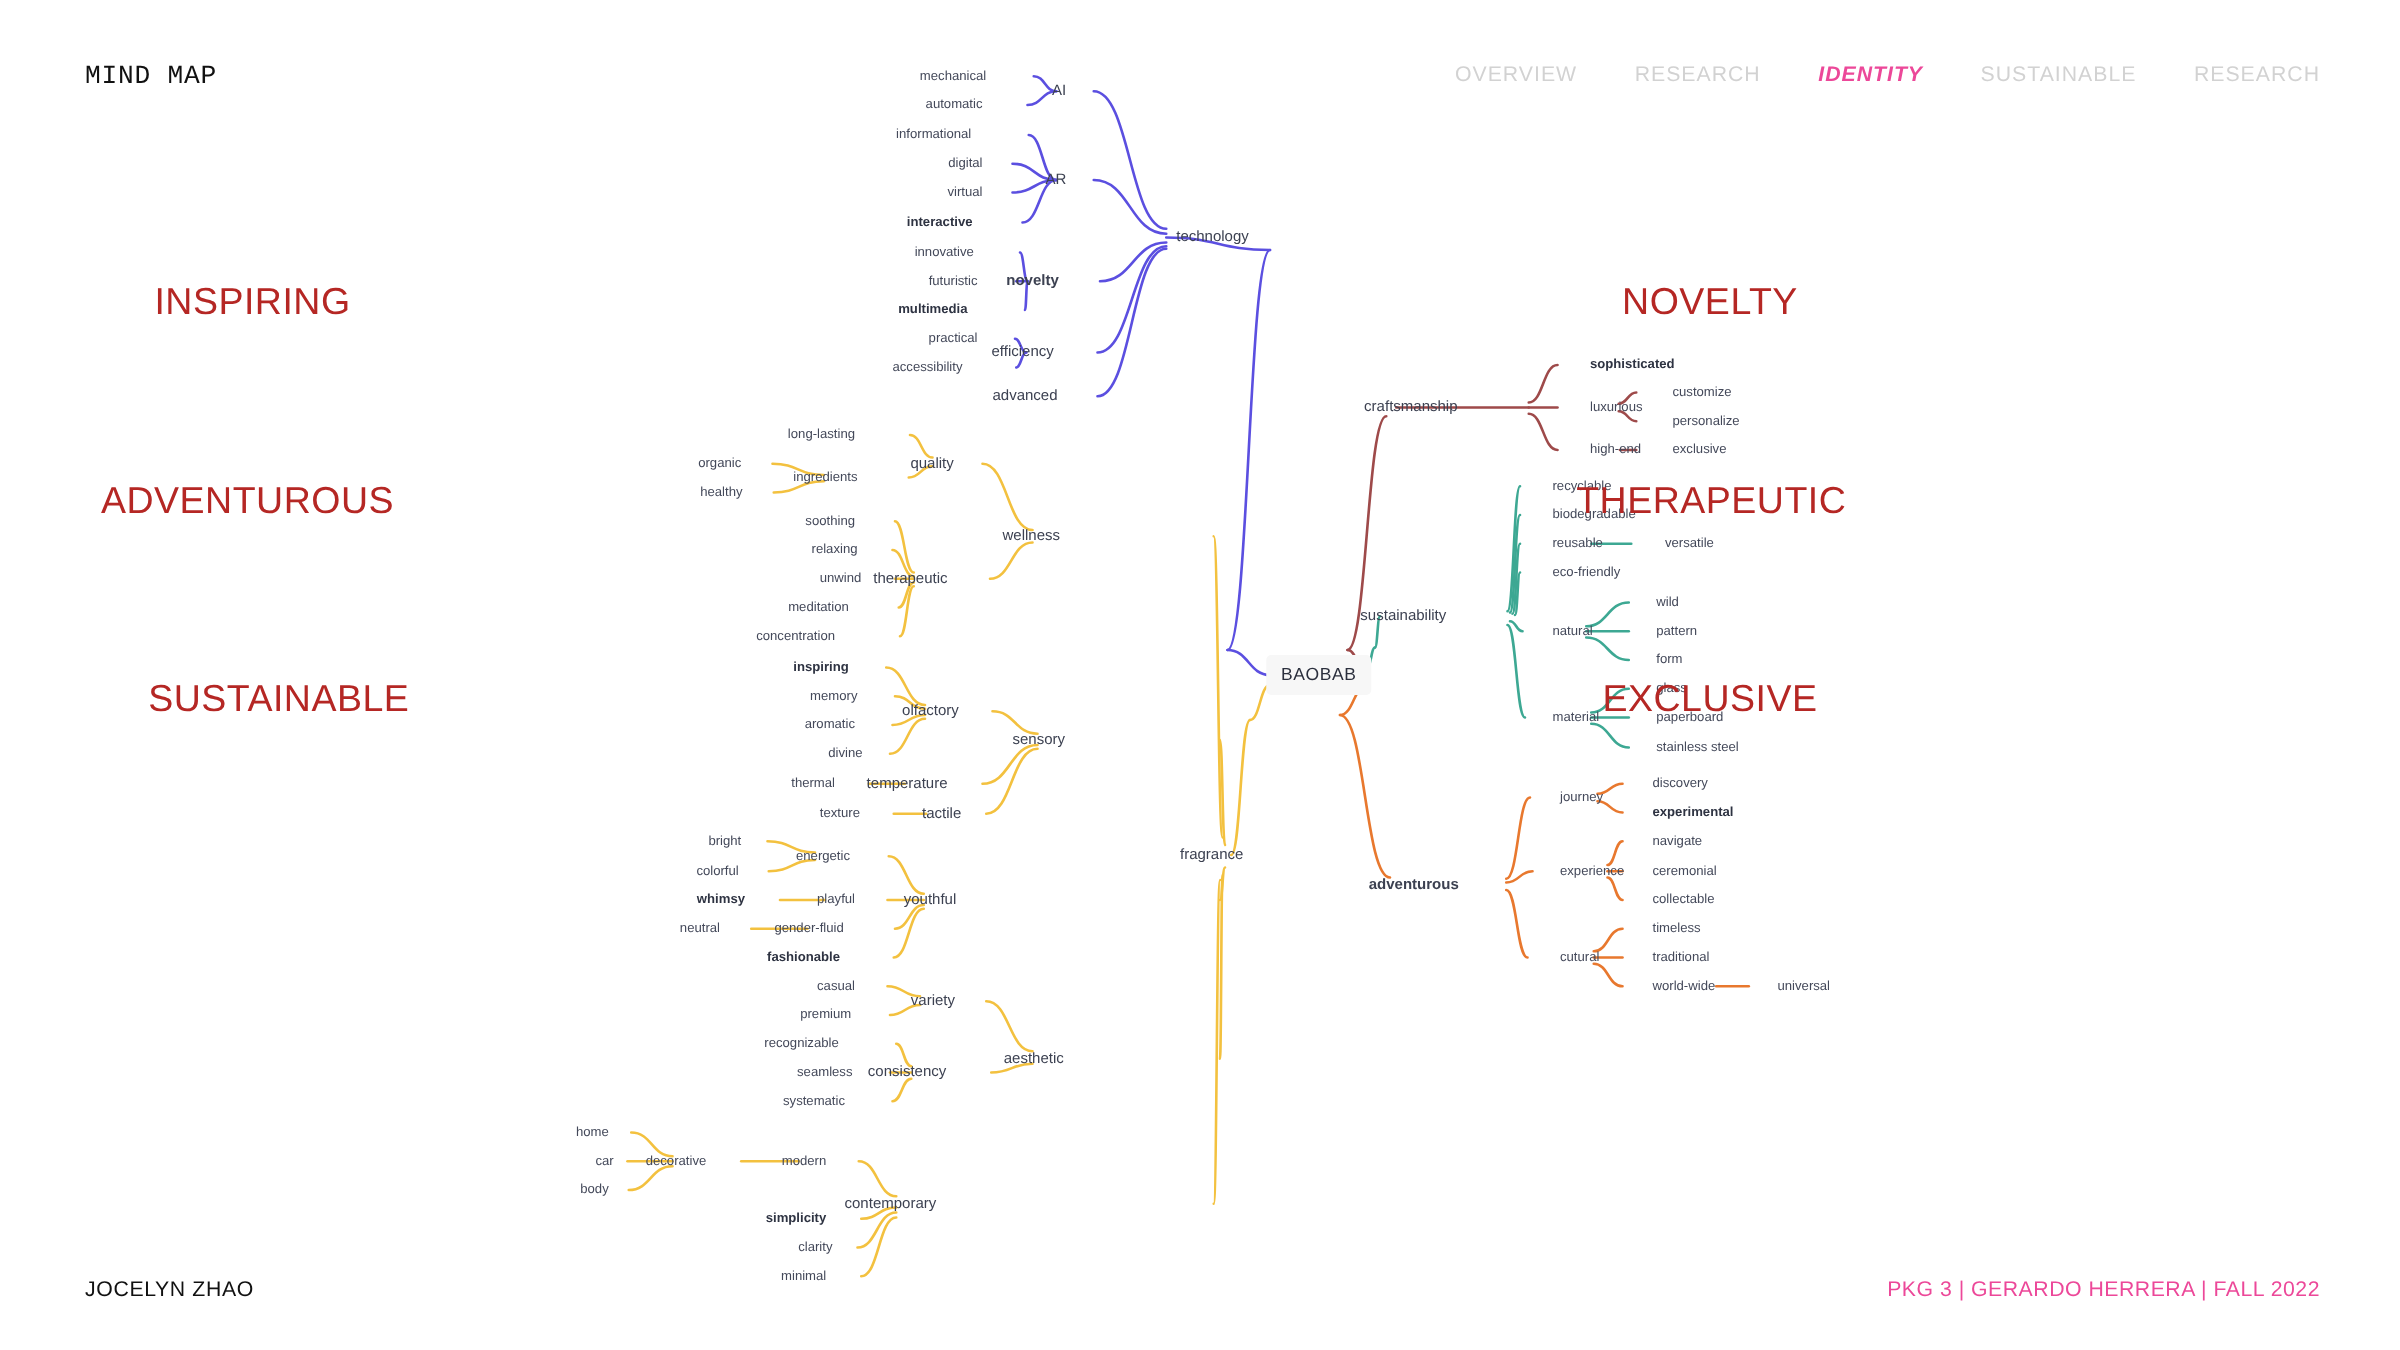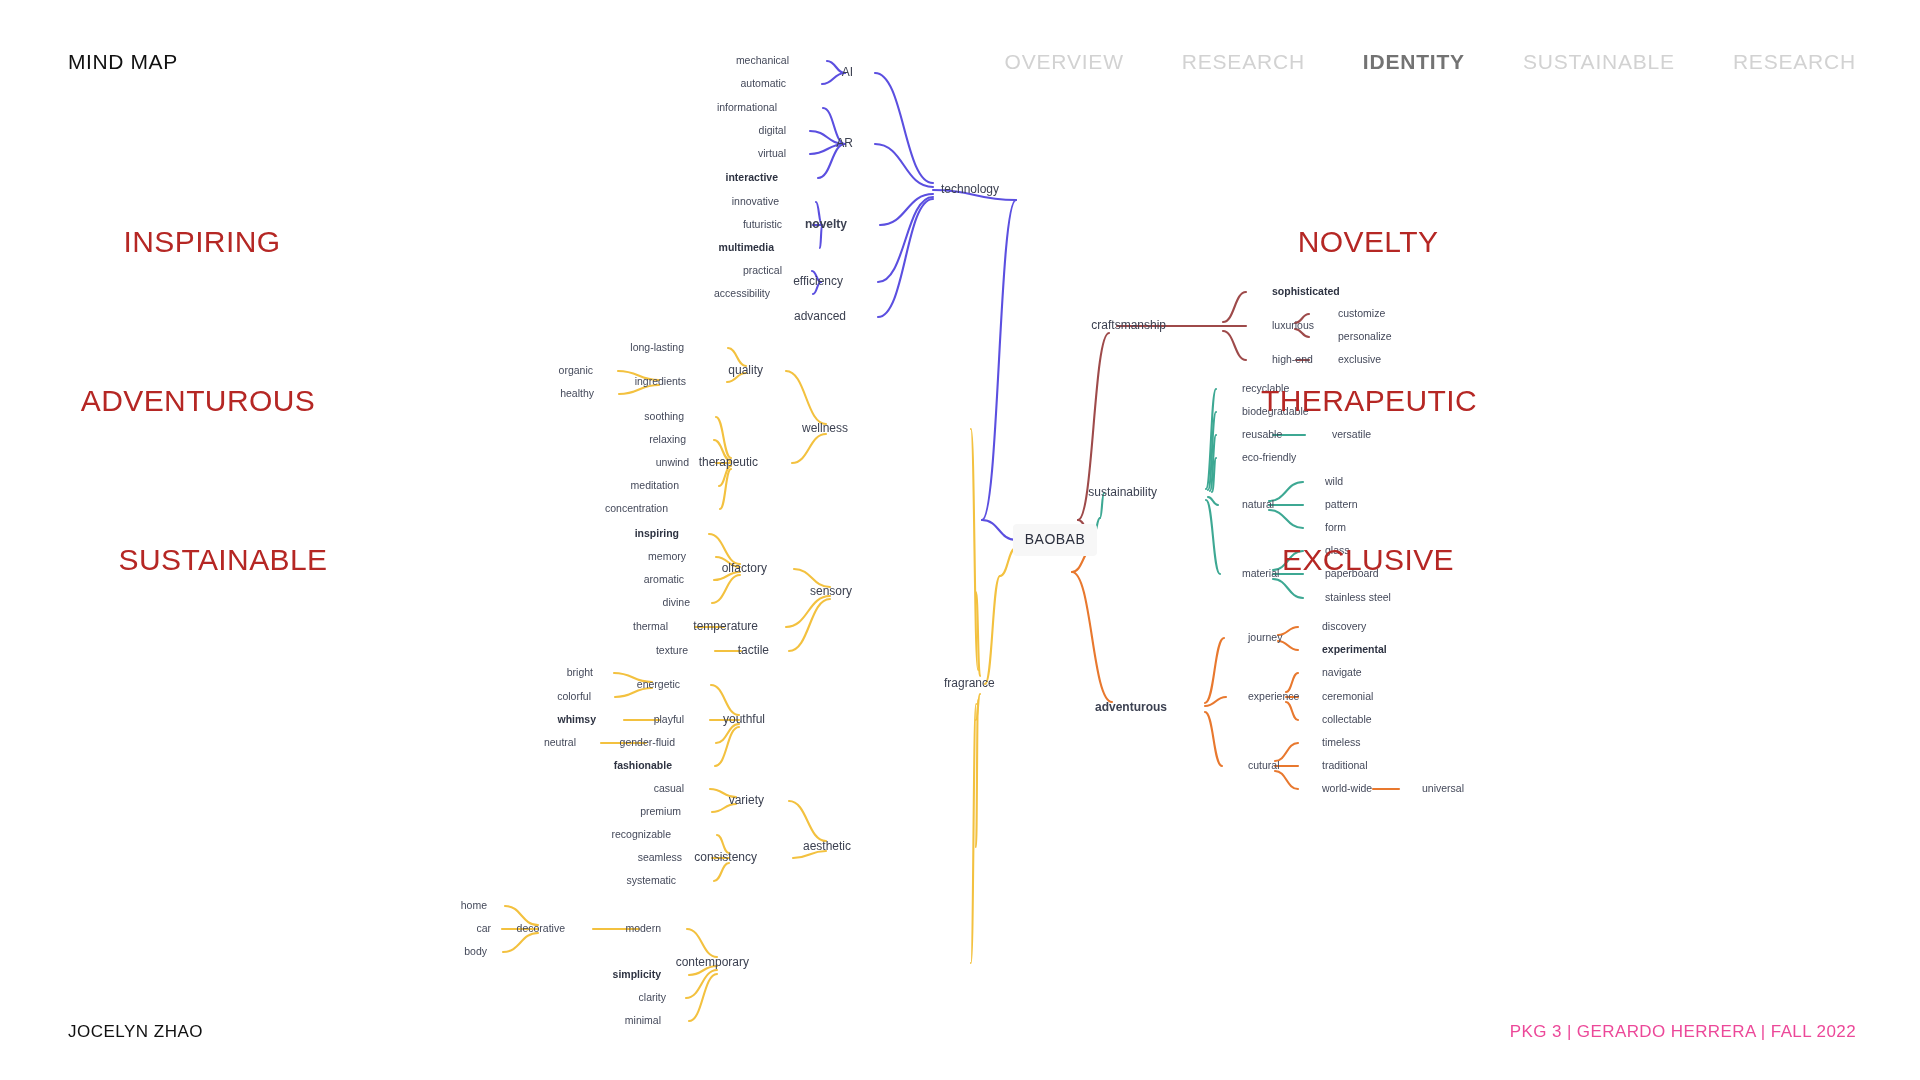--- a/index.html
+++ b/index.html
@@ -15,38 +15,37 @@
     width: 1920px; height: 1080px;
     background: #ffffff;
   }
   
   #page-title {
     position: absolute;
     left: 68px; top: 50px;
     font-size: 21px;
     letter-spacing: 0.6px;
     color: #111111;
-    font-family: Liberation Sans, sans-serif;
+    font-family: Liberation Mono, monospace;
   }
   #nav {
     position: absolute;
     right: 64px; top: 50px;
     display: flex;
     align-items: baseline;
     gap: 46px;
   }
   .nav-item {
-    font-size: 21px;
+    font-size: 17px;
     letter-spacing: 0.8px;
     color: #d2d2d2;
     white-space: nowrap;
     cursor: pointer;
-    margin-left: 12px;
-  }
-  .nav-item.active { color: #737373; font-weight: bold; }
+  }
+  .nav-item.active { color: #ec4899; font-weight: bold; font-style: italic; }
   
   .keyword {
     position: absolute;
     font-size: 30px;
     color: #b52724;
     letter-spacing: 0.4px;
     white-space: nowrap;
   }
   .kw-left  { text-align: center; transform: translateX(-50%); }
   .kw-right { text-align: center; transform: translateX(-50%); }

